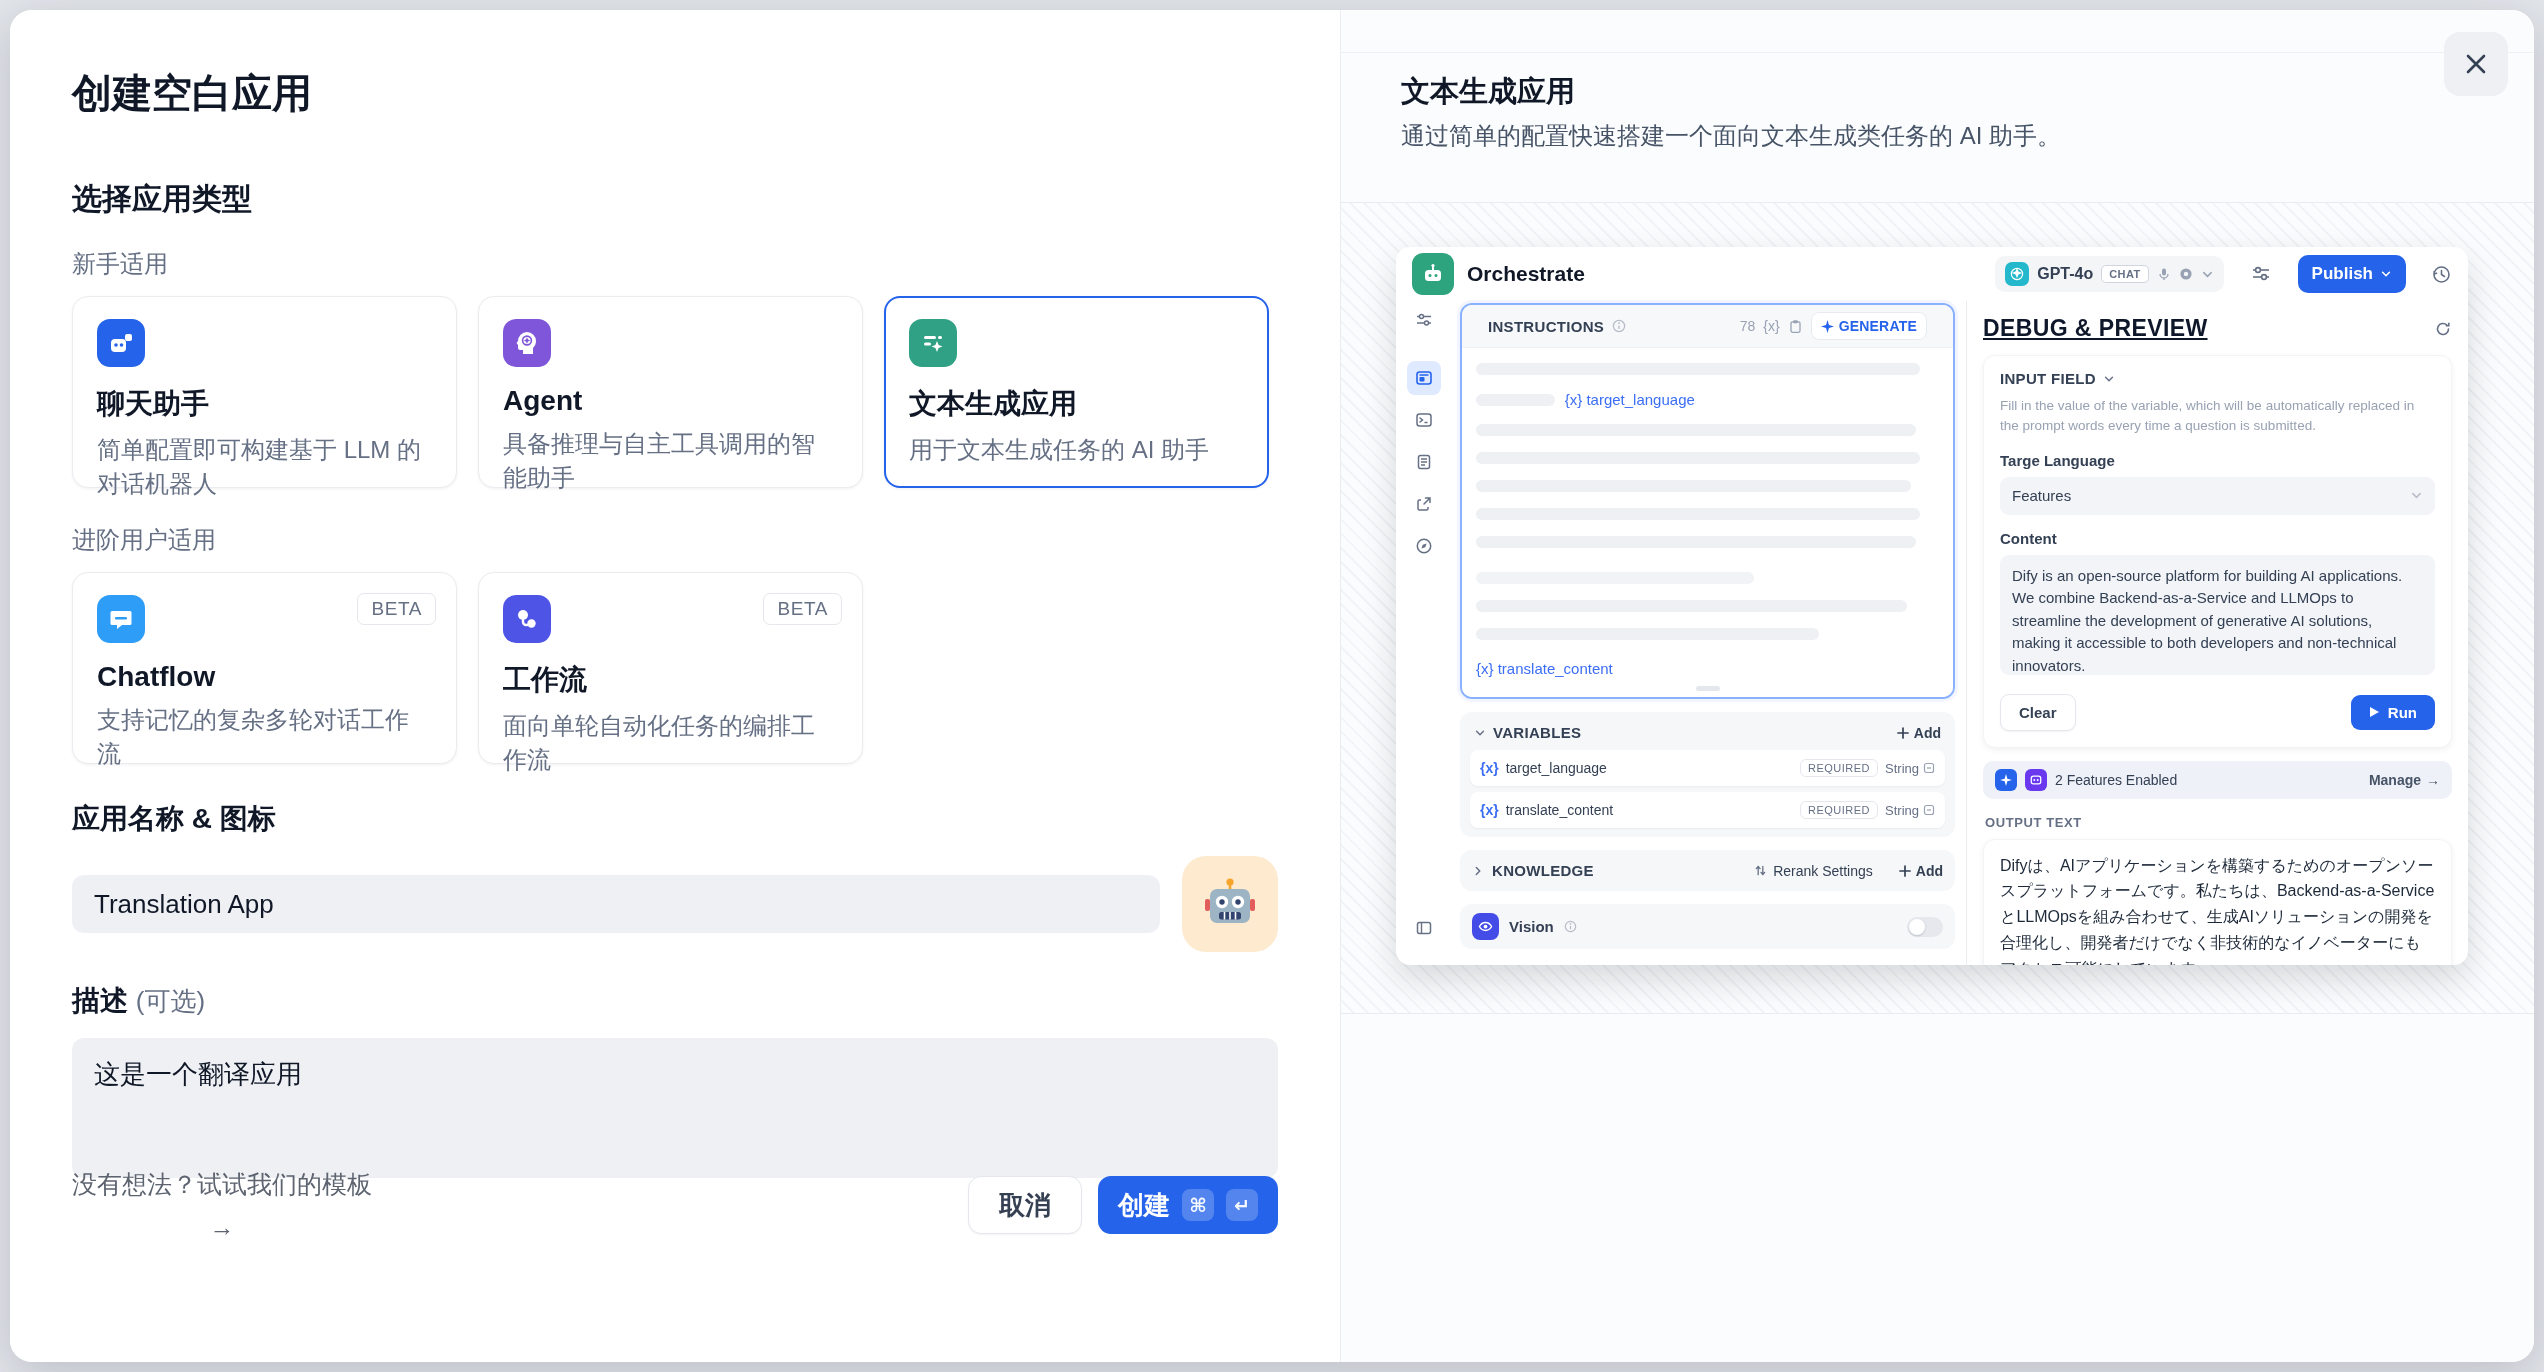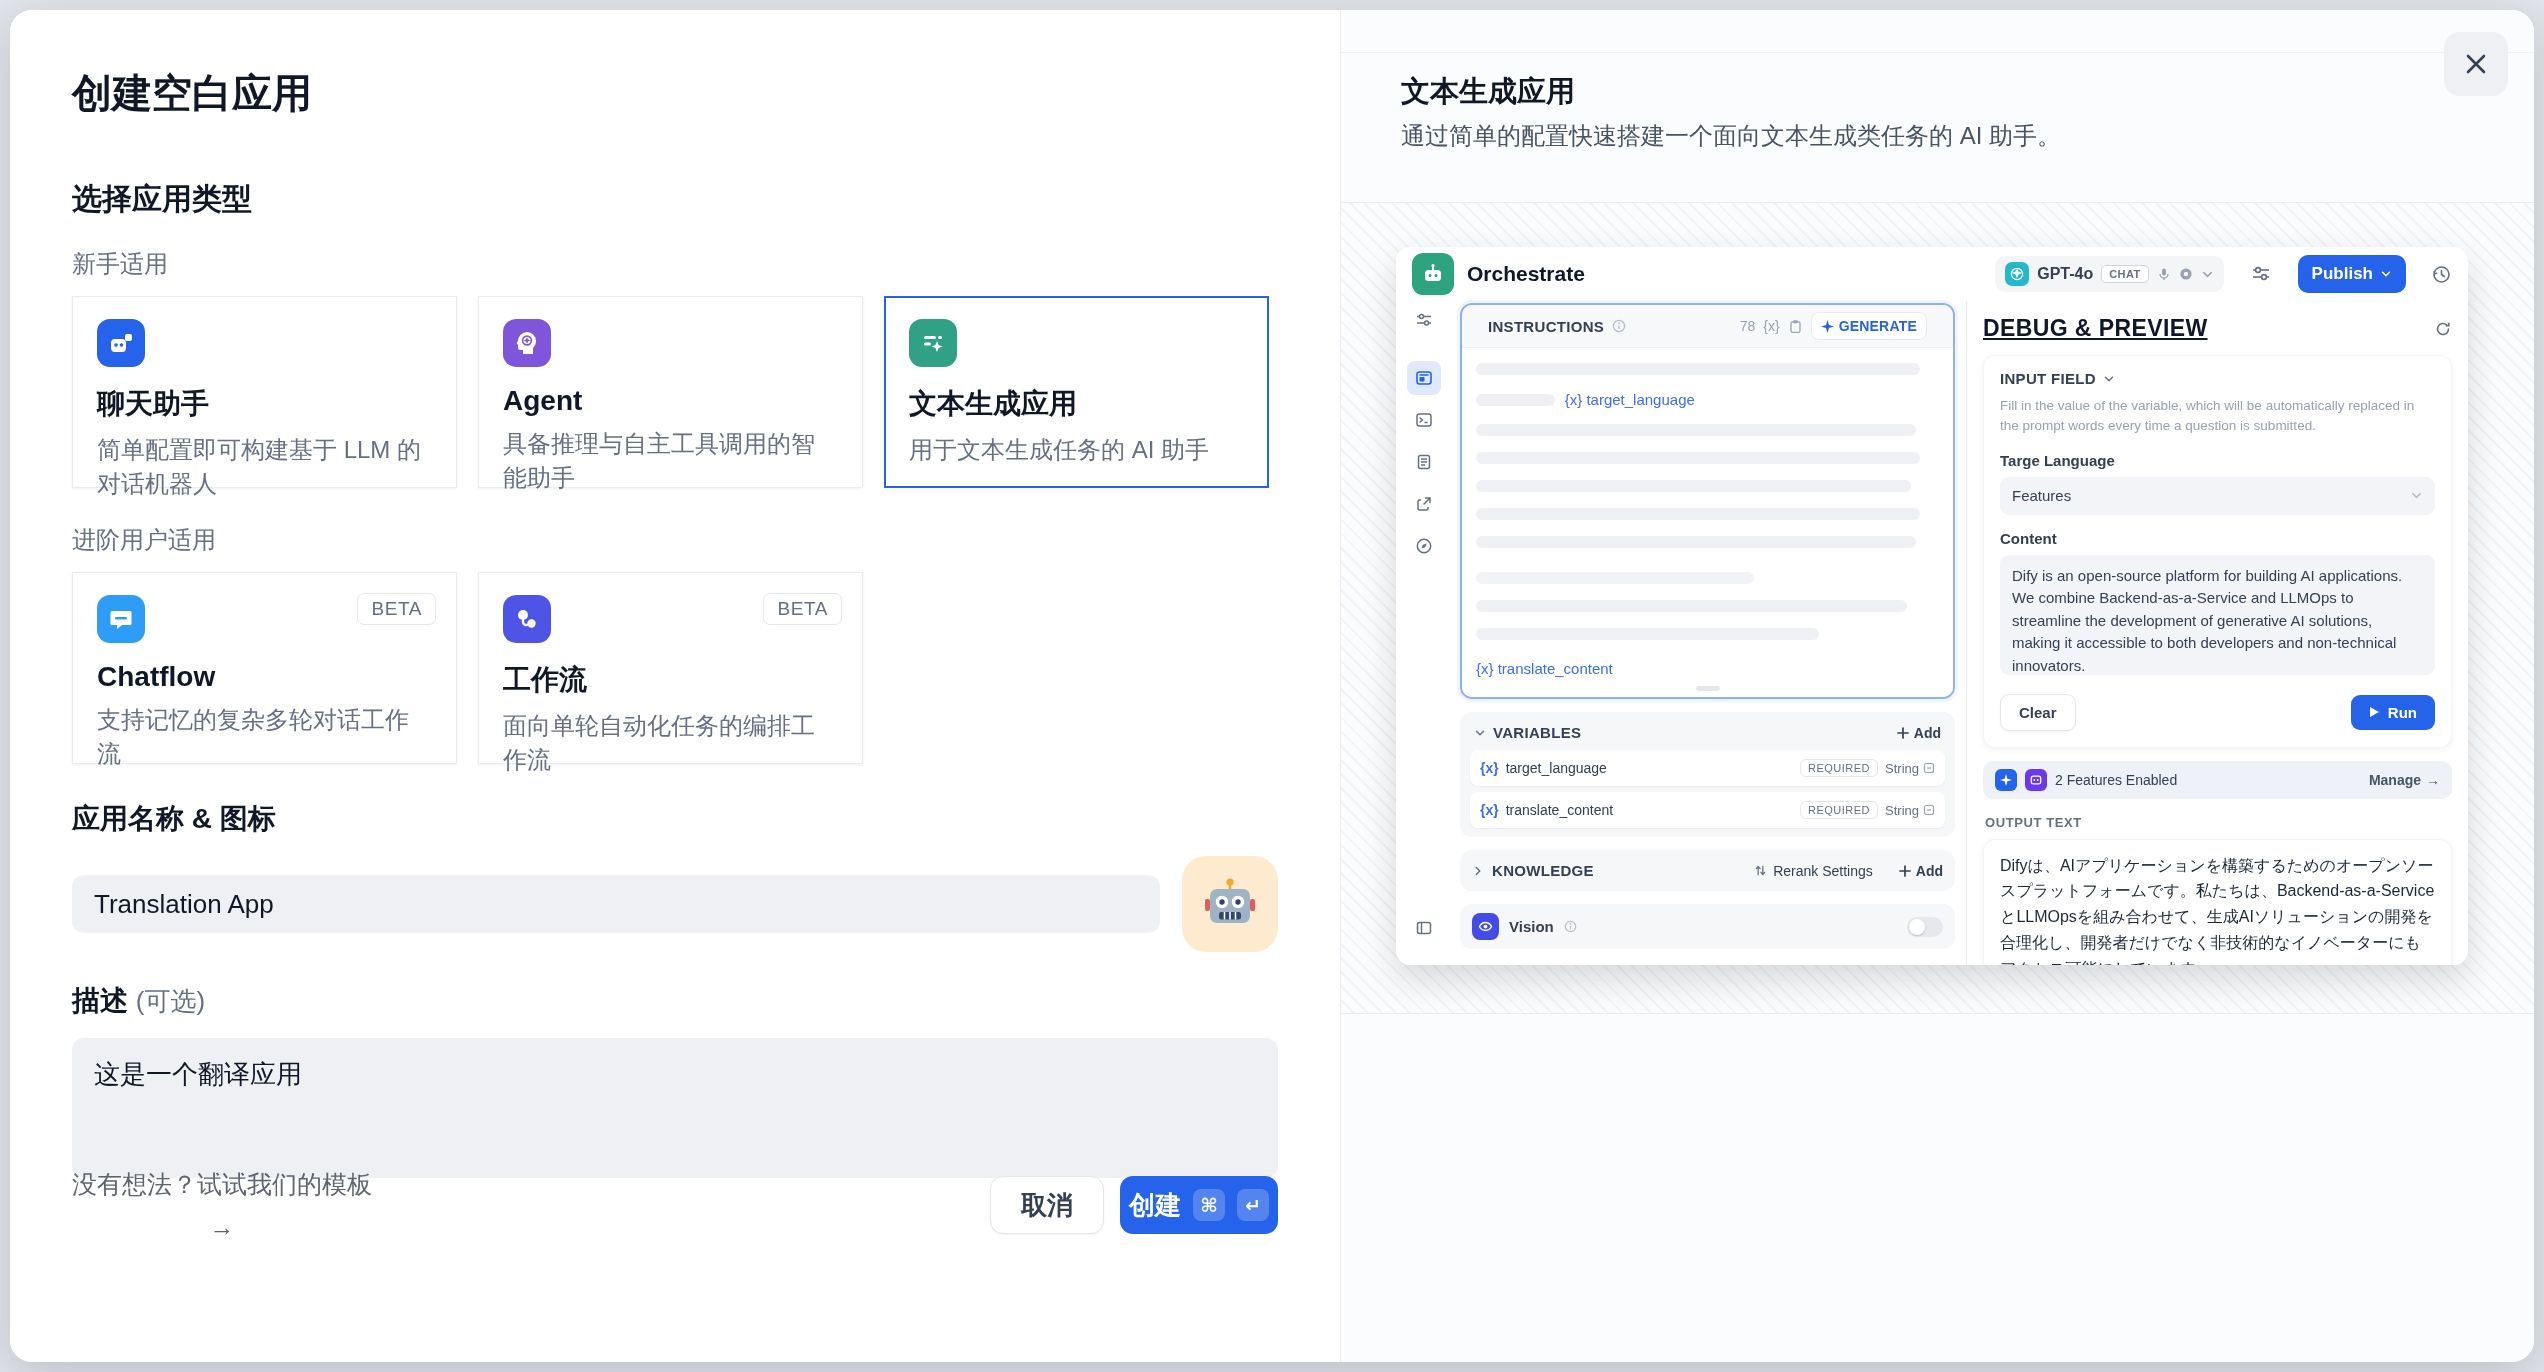--- a/index.html
+++ b/index.html
@@ -16,21 +16,21 @@
     display:flex;overflow:hidden;box-shadow:0 12px 48px rgba(16,24,40,.18);
   }
   
   .left{width:1330px;flex:none;position:relative;box-sizing:border-box;padding:56px 62px 0;background:#fff;}
   .modal-title{font-size:40px;font-weight:bold;color:#101828;margin:0 0 58px;}
   .section-title{font-size:30px;font-weight:bold;color:#101828;margin:0 0 28px;}
   .group-label{font-size:24px;color:#667085;margin:0 0 16px;}
   .cards-row{display:flex;gap:21px;margin-bottom:36px;}
   .card{
     width:385px;height:192px;box-sizing:border-box;background:#fff;
-    border:1.5px solid #eaecf0;border-radius:0;padding:22px 24px;position:relative;
+    border:1.5px solid #eaecf0;border-radius:16px;padding:22px 24px;position:relative;
     box-shadow:0 1px 3px rgba(16,24,40,.06);cursor:pointer;
   }
   .card.selected{border:2.5px solid #2563eb;padding:21px 23px;}
   .card-icon{width:48px;height:48px;border-radius:13px;display:flex;align-items:center;justify-content:center;margin-bottom:18px;}
   .card-name{font-size:28px;font-weight:bold;color:#101828;margin-bottom:10px;}
   .card-desc{font-size:24px;color:#667085;line-height:1.42;}
   .beta-badge{
     position:absolute;top:20px;right:20px;border:1px solid #e4e7ec;border-radius:7px;
     padding:4px 13px;font-size:19px;color:#667085;letter-spacing:.6px;background:#fff;
   }
@@ -47,21 +47,21 @@
     padding:18px 22px;font-size:26px;color:#101828;resize:none;font-family:inherit;line-height:1.4;
   }
   .left-footer{position:absolute;left:62px;right:62px;bottom:120px;display:flex;align-items:center;}
   .template-link{display:flex;align-items:center;gap:12px;font-size:25px;color:#5d6470;cursor:pointer;flex-direction:column;}
   .btn{border:none;cursor:pointer;font-family:inherit;}
   .btn-cancel{
     margin-left:auto;height:58px;padding:0 30px;background:#fff;border:1px solid #e4e7ec;border-radius:13px;
     font-size:26px;color:#354052;font-weight:600;box-shadow:0 1px 2px rgba(16,24,40,.05);
   }
   .btn-create{
-    margin-left:16px;height:58px;padding:0 9px;background:#2563eb;border-radius:13px;
+    margin-left:16px;height:58px;padding:0 20px;background:#2563eb;border-radius:13px;
     display:flex;align-items:center;gap:12px;color:#fff;font-size:26px;font-weight:600;
   }
   .kbd{width:32px;height:32px;border-radius:8px;background:rgba(255,255,255,.22);display:flex;align-items:center;justify-content:center;font-size:19px;color:rgba(255,255,255,.95);}
   
   .right{flex:1;position:relative;background:#fbfcfd;border-left:1px solid #ececf0;min-width:0;}
   .rp-topline{position:absolute;left:0;right:0;top:42px;height:1px;background:#eef0f3;}
   .close-btn{
     position:absolute;top:22px;right:26px;width:64px;height:64px;border-radius:16px;background:#eef0f4;
     display:flex;align-items:center;justify-content:center;cursor:pointer;z-index:5;
   }

